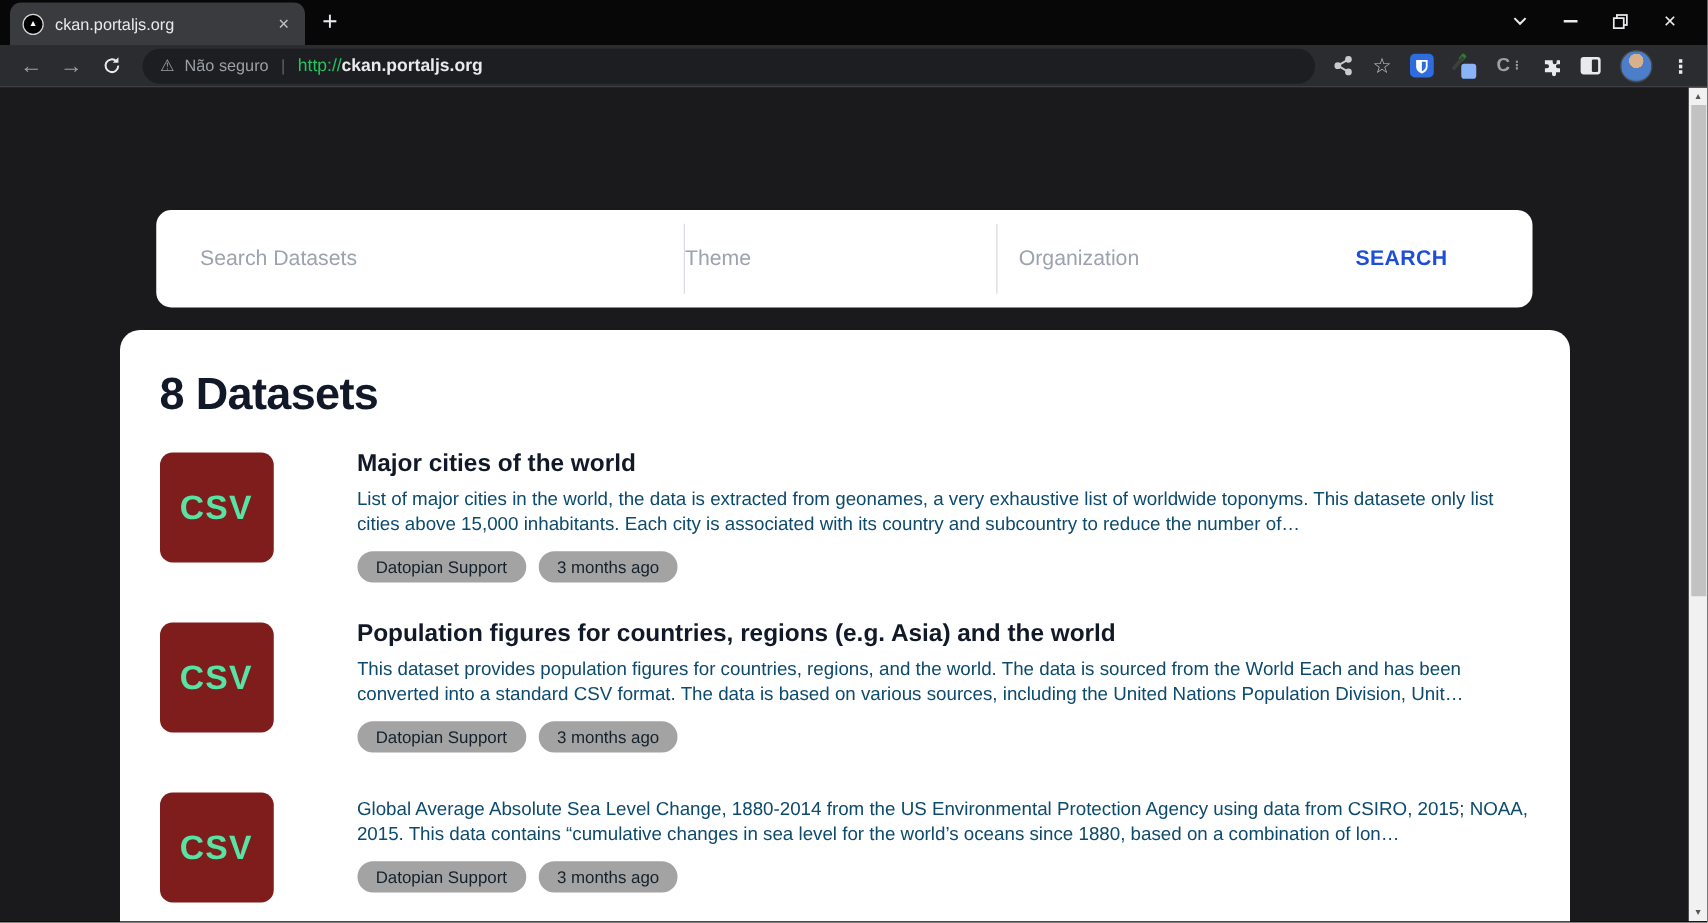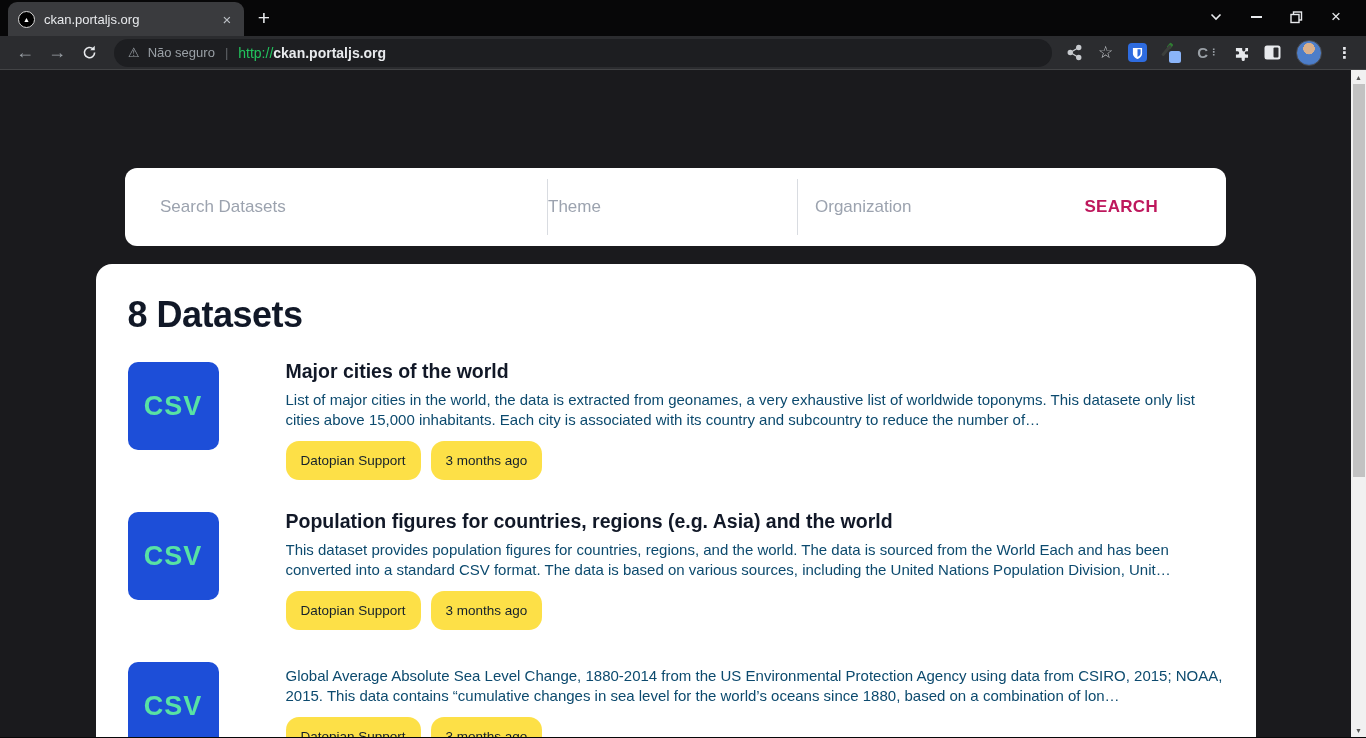--- a/index.html
+++ b/index.html
@@ -61,36 +61,36 @@
   .sfield input { border:none; outline:none; width:100%; height:100%; font-size:17px;
                   font-family:inherit; color:#111827; background:transparent; }
   .sfield input::placeholder { color:#9ca3af; }
   .sfield.f1 { width:422px; padding-left:35px; }
   .sfield.f2 { width:250px; padding-left:1px; }
   .sfield.f3 { width:287px; padding-left:18px; }
   .vdiv { position:absolute; top:11px; height:56px; width:1px; background:#d9dce1; }
   .vdiv.d1 { left:422px; } .vdiv.d2 { left:672px; }
   .search-btn { position:absolute; right:68px; top:0; height:100%; display:flex; align-items:center;
                 background:none; border:none; font-family:inherit; font-size:17px; font-weight:800;
-                letter-spacing:0.3px; color:#be185d; cursor:pointer; }
+                letter-spacing:0.3px; color:#1d4ed8; cursor:pointer; }
 
   .resultscard { width:1160px; margin:18px auto 0; background:#fff; border-radius:16px;
                  padding:30px 32px 40px 32px; min-height:560px; }
   .results-heading { font-size:36px; font-weight:800; color:#111827; letter-spacing:-0.5px; margin-bottom:26px; }
 
   .ds-item { display:flex; margin-bottom:32px; }
-  .format-chip { width:91px; height:88px; background:#1d4ed8; border-radius:10px; flex:none;
+  .format-chip { width:91px; height:88px; background:#7f1d1d; border-radius:10px; flex:none;
                  display:flex; align-items:center; justify-content:center;
                  color:#58e2a4; font-size:27px; font-weight:800; letter-spacing:1px; }
   .ds-body { margin-left:67px; margin-top:-3px; max-width:940px; }
   .ds-title { font-size:19.5px; font-weight:700; color:#111827; line-height:24px; cursor:pointer; }
   .ds-desc { margin-top:7px; font-size:15px; line-height:20px; color:#0c4a6e; max-height:40px; overflow:hidden; }
   .ds-badges { margin-top:11px; display:flex; gap:10px; }
-  .badge { height:39px; display:inline-flex; align-items:center; padding:0 15px; border-radius:13px;
-           background:#fde047; color:#14202b; font-size:13.5px; }
+  .badge { height:25px; display:inline-flex; align-items:center; padding:0 15px; border-radius:13px;
+           background:#a3a3a3; color:#14202b; font-size:13.5px; }
 
   
   .scrollbar { position:absolute; right:0; top:0; width:15px; height:667px; background:#f1f1f1; }
   .scroll-arrow { height:14px; display:flex; align-items:center; justify-content:center;
                   color:#555; font-size:7px; cursor:pointer; }
   .scroll-arrow.down { position:absolute; bottom:0; left:0; right:0; }
   .scroll-thumb { position:absolute; top:14px; left:1.5px; width:12px; height:393px; background:#c2c2c2; cursor:pointer; }
 </style>
 </head>
 <body>

